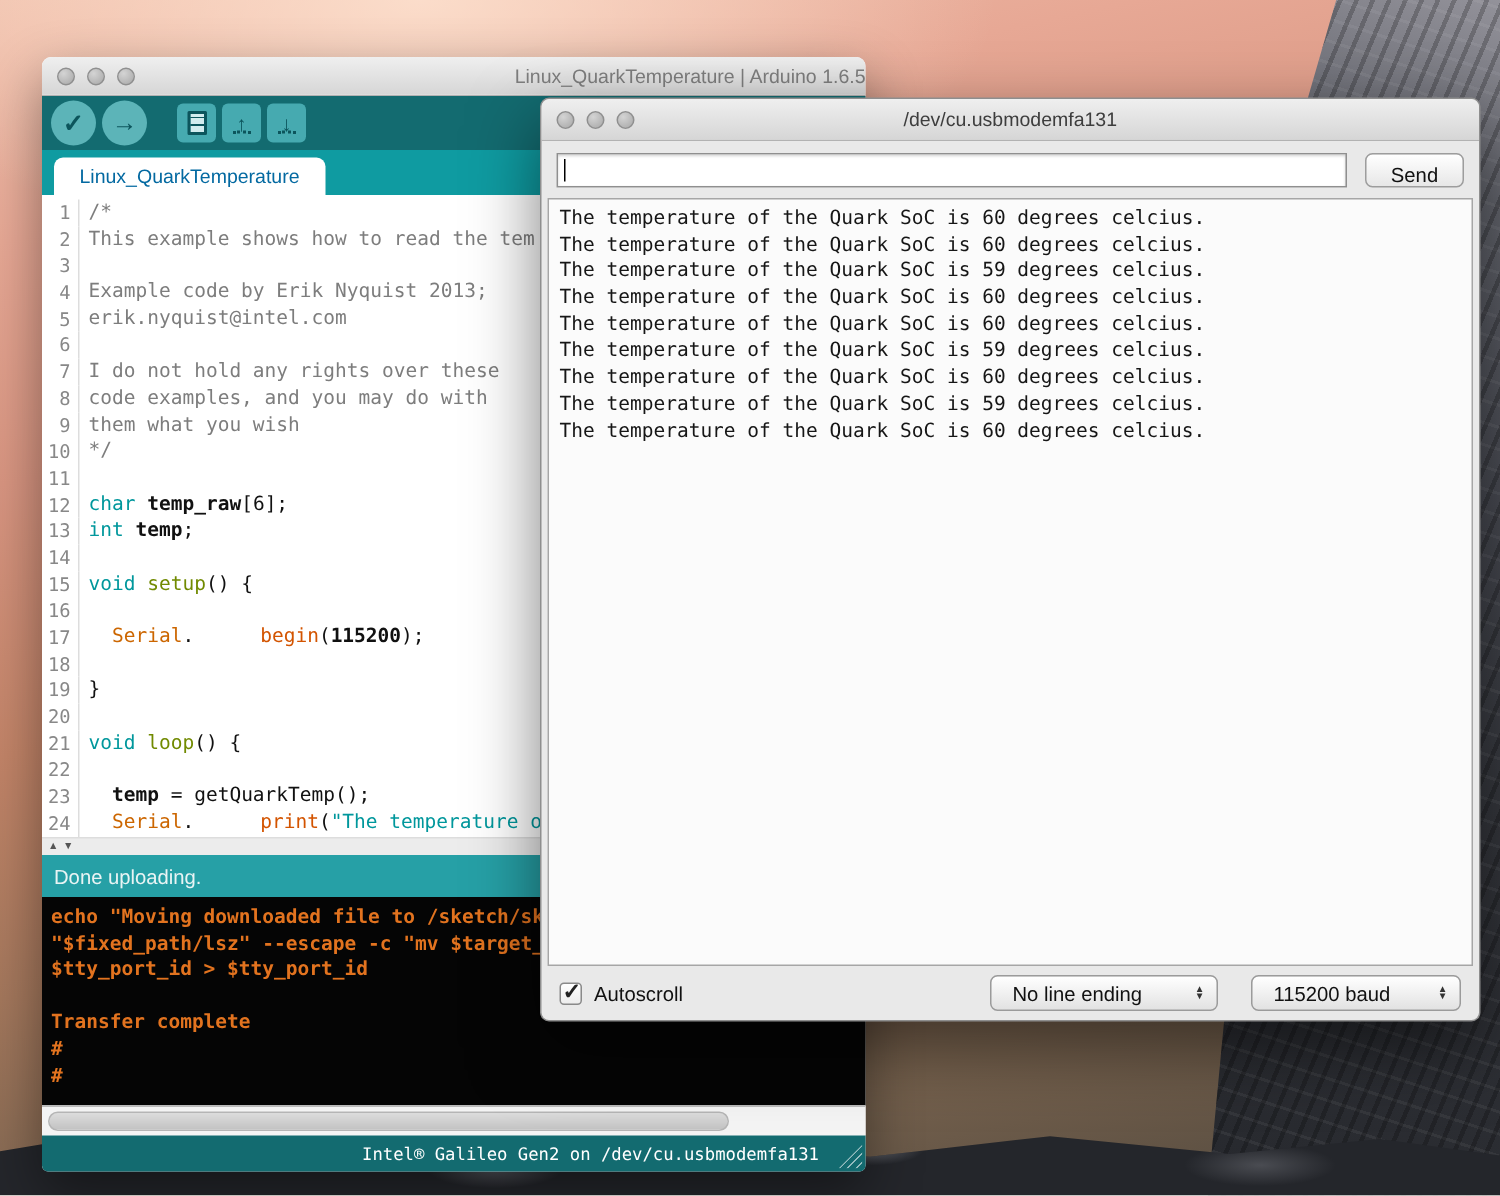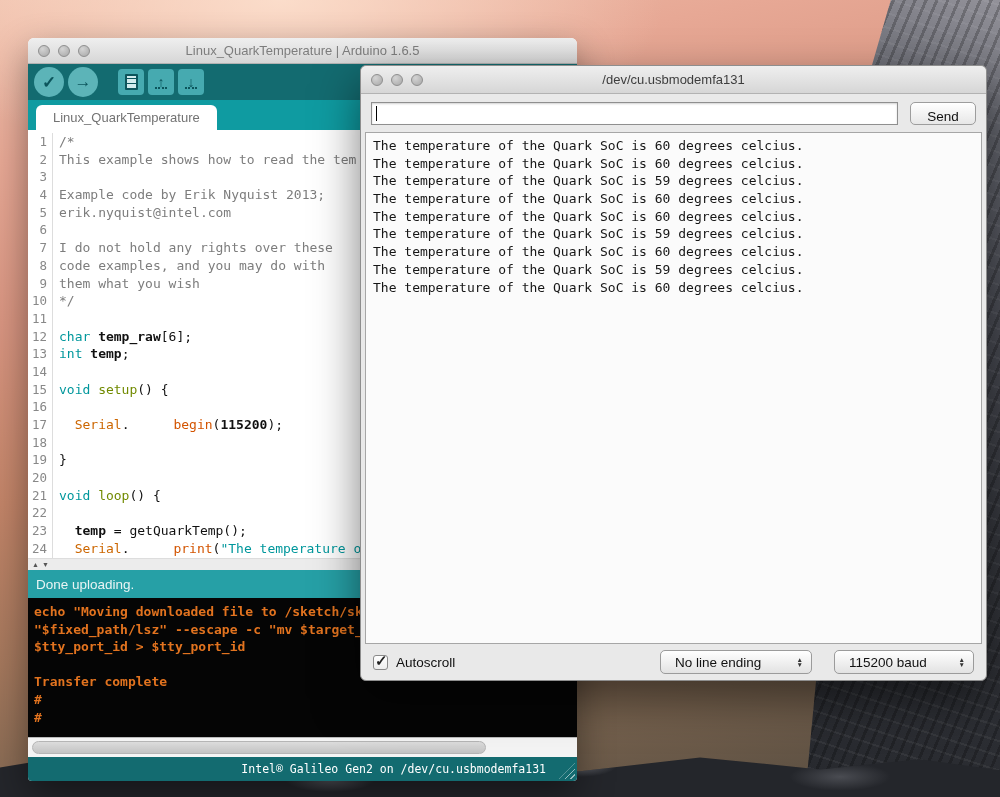--- a/index.html
+++ b/index.html
@@ -47,41 +47,41 @@
   .wtitle { position:absolute; left:0; right:0; text-align:center; font-size:13px; pointer-events:none; }
 
   
   .ide {
     position:absolute; left:28px; top:38px; width:549px; height:743px;
     display:flex; flex-direction:column;
     border-radius:6px 6px 4px 4px;
     box-shadow:0 14px 36px rgba(0,0,0,.42);
     background:#fff;
   }
-  .ide .wtitle { color:#7d7d7d; }
+  .ide .wtitle { color:#7d7d7d;text-align:right; }
   .toolbar { height:36px; background:#136b70; display:flex; align-items:center; padding-left:6px; gap:4px; }
   .tb-circle {
     width:30px; height:30px; border-radius:50%; background:#5cb4b8;
     display:flex; align-items:center; justify-content:center;
     color:#0c555c; font-weight:bold; font-size:17px; cursor:default;
   }
   .tb-sq {
     width:26px; height:26px; border-radius:4px; background:#46aab0;
     display:flex; flex-direction:column; align-items:center; justify-content:center;
     color:#0c555c; font-weight:bold; font-size:14px; line-height:12px;
   }
   .tb-gap { width:12px; }
   .doc-ic { width:13px; height:16px; border:2px solid #0c555c; border-radius:1px;
     background:repeating-linear-gradient(#d2ecee 0 2px, #0c555c 2px 3px, #d2ecee 3px 5px); }
   .arr-base { width:12px; border-bottom:2px dotted #0c555c; margin-top:-1px; }
 
   .tabbar { height:30px; background:#0f9ba1; display:flex; align-items:flex-end; }
   .tab {
     margin-left:8px; height:25px; background:#fff; border-radius:6px 6px 0 0;
-    padding:0 17px; line-height:26px; font-size:13px; color:#737373;
+    padding:0 17px; line-height:26px; font-size:13px; color:#0369a1;
   }
 
   .editor { height:428px; background:#fff; overflow:hidden; padding-top:3px;
     font-family:"DejaVu Sans Mono", monospace; font-size:13px; }
   .cl { display:flex; height:17.7px; line-height:17.7px; white-space:pre; }
   .ln { width:25px; flex:none; text-align:right; padding-right:5px; color:#888;
         border-right:1px solid #ddd; font-size:12.5px; }
   .cd { padding-left:6px; }
   .tk-c { color:#7d7d7d; }
   .tk-k { color:#00979c; }

